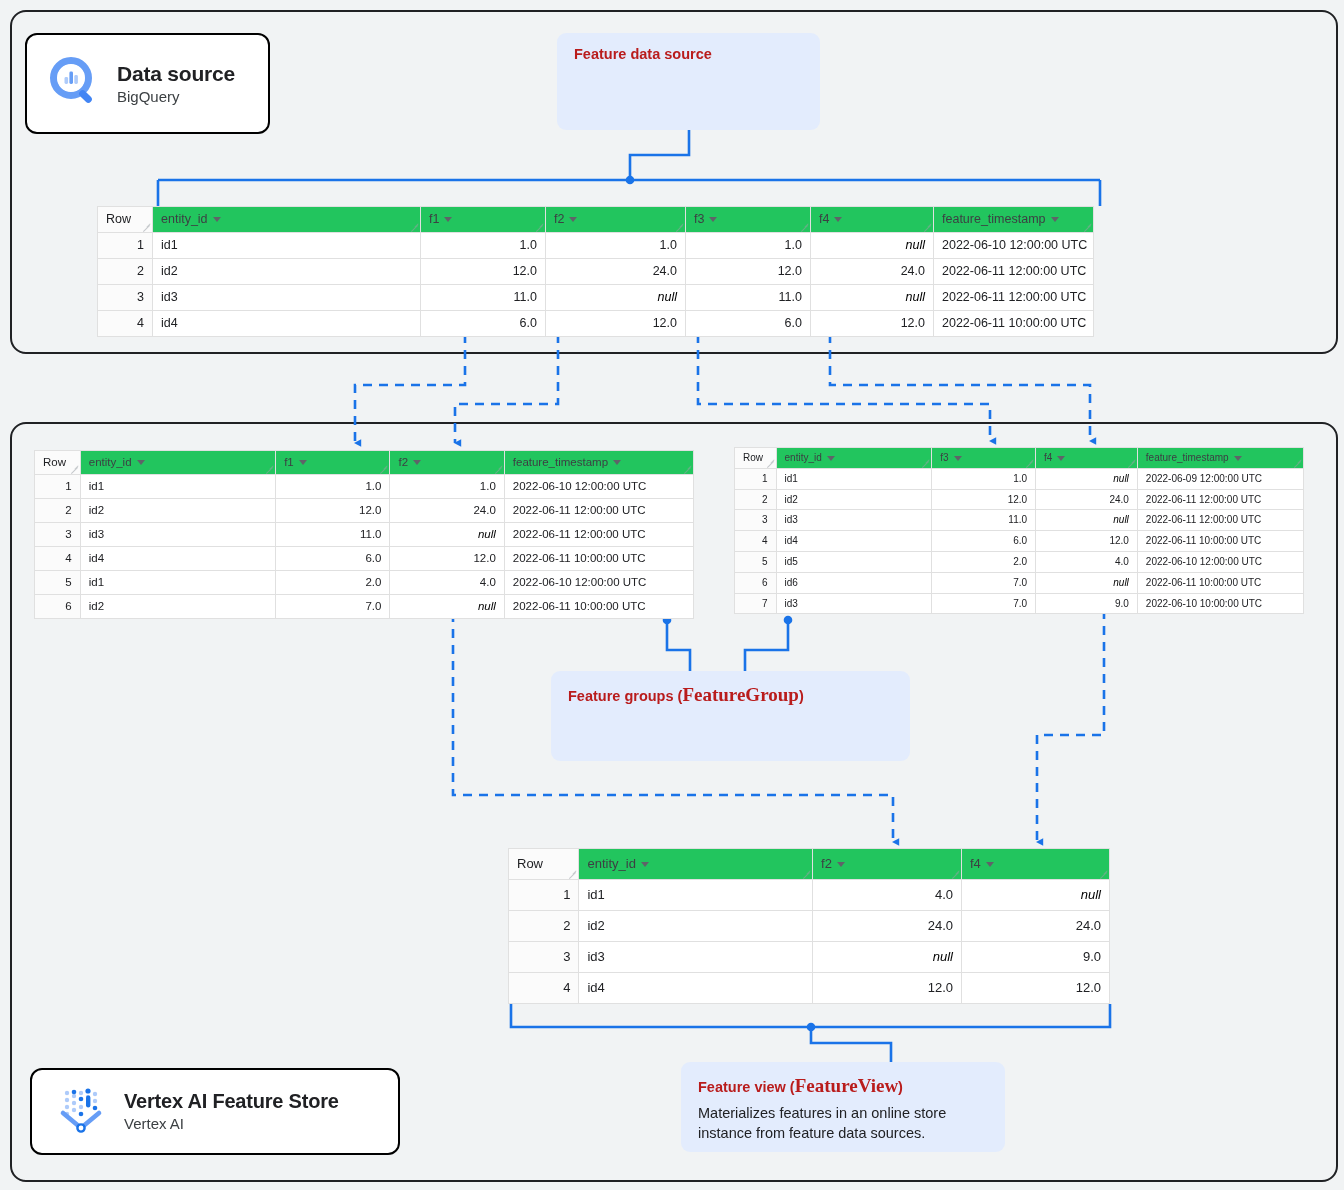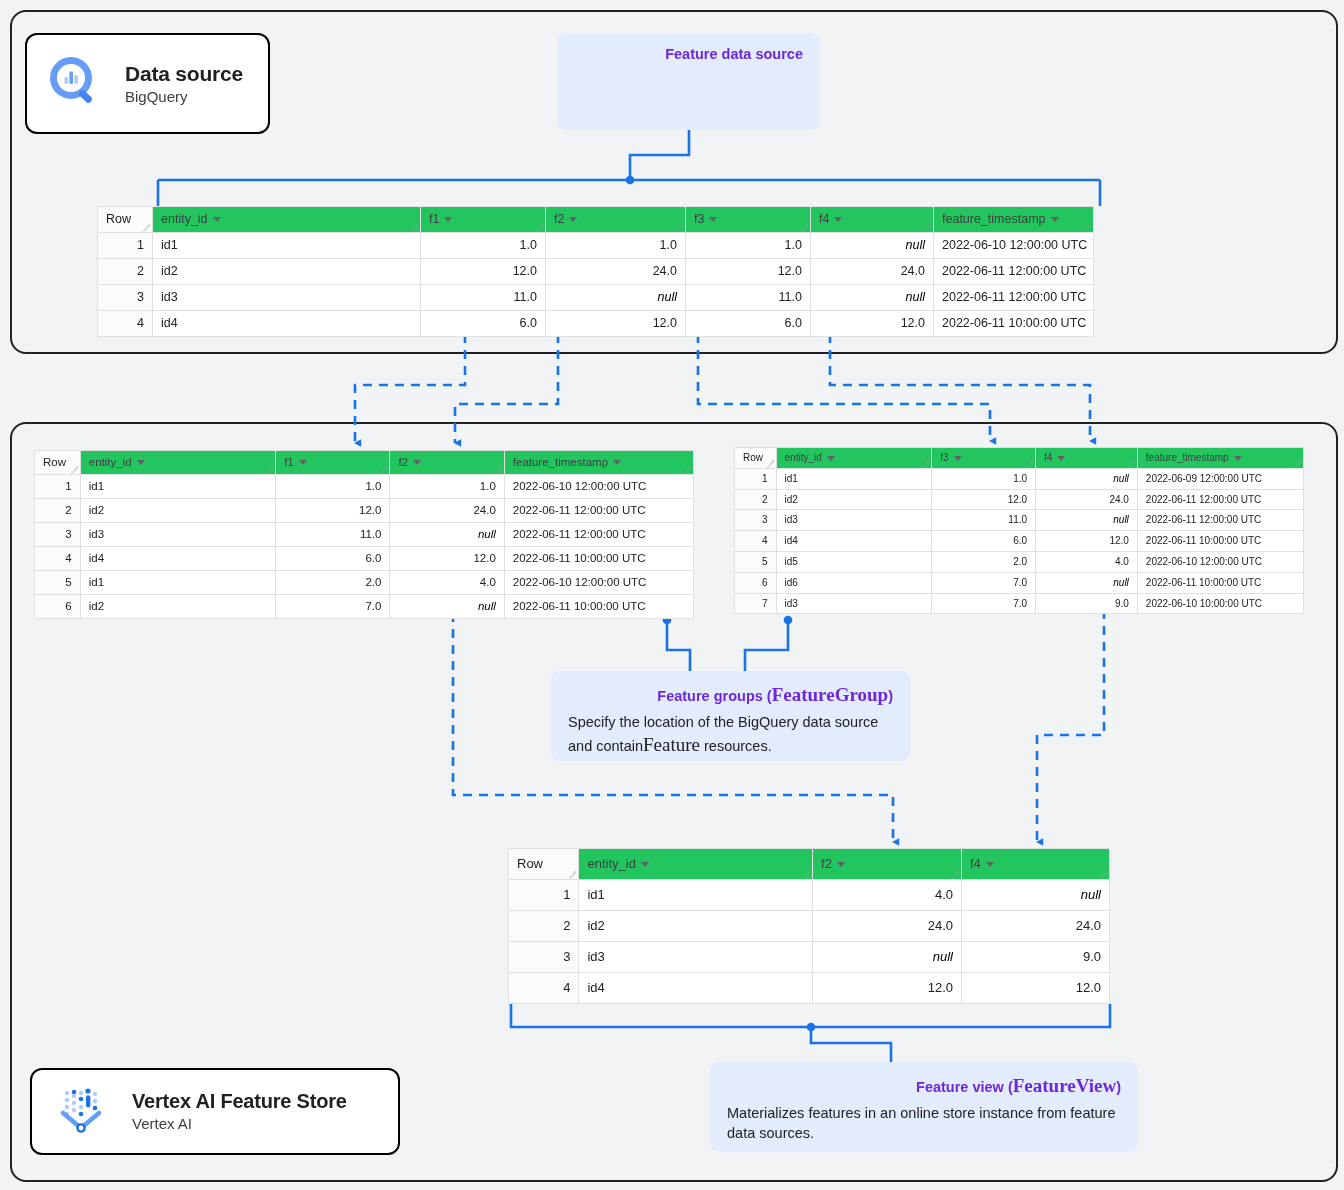--- a/index.html
+++ b/index.html
@@ -10,38 +10,38 @@
   }
   .panel{
     position:absolute;background:#f1f3f4;border:2px solid #202124;border-radius:16px;
   }
   #panel-top{left:10px;top:10px;width:1324px;height:340px;}
   #panel-bottom{left:10px;top:422px;width:1324px;height:756px;}
 
   
   .product-card{
     position:absolute;background:#ffffff;border:2.5px solid #000;border-radius:12px;
-    display:flex;align-items:center;gap:24px;padding:0 22px;box-sizing:border-box;
+    display:flex;align-items:center;gap:16px;padding:0 22px;box-sizing:border-box;
   }
   #card-datasource{left:25px;top:33px;width:245px;height:101px;}
   #card-vertex{left:30px;top:1068px;width:370px;height:87px;}
   .product-text{display:flex;flex-direction:column;line-height:1.15;}
   .product-title{font-weight:bold;font-size:21px;letter-spacing:-.2px;color:#202124;}
   #card-vertex .product-title{font-size:20px;}
   .product-sub{font-size:15px;color:#3c4043;margin-top:2px;}
 
   
   .callout{
     position:absolute;background:#e3ecfd;border-radius:9px;padding:13px 17px 15px 17px;
     box-sizing:border-box;
   }
   #callout-fds{left:557px;top:33px;width:263px;height:97px;}
   #callout-fg{left:551px;top:671px;width:359px;height:90px;}
-  #callout-fv{left:710px;top:1062px;width:428px;height:90px;}
-  .callout-title{font-weight:bold;font-size:14.5px;color:#6d28d9;margin-bottom:6px;text-align:right;}
+  #callout-fv{left:681px;top:1062px;width:324px;height:90px;}
+  .callout-title{font-weight:bold;font-size:14.5px;color:#b91c1c;margin-bottom:6px;}
   .callout-body{font-size:14.5px;color:#202124;line-height:1.38;}
   code{font-family:Liberation Serif, serif;font-size:19px;}
 
   
   .bqtable{position:absolute;background:#fff;border-collapse:collapse;
            font-size:11.5px;color:#202124;box-sizing:border-box;}
   .bqtable table{border-collapse:collapse;width:100%;table-layout:fixed;}
   .bqtable th{
     background:#22c55e;font-weight:normal;color:#3c4043;
     border:1px solid #e0e0e0;padding:0 8px;text-align:left;position:relative;
@@ -186,21 +186,20 @@
     <span class="product-sub">Vertex AI</span>
   </span>
 </div>
 
 <div class="callout" id="callout-fds">
   <div class="callout-title">Feature data source</div>
 </div>
 
 <div class="callout" id="callout-fg">
   <div class="callout-title"><span>Feature groups (</span><code>FeatureGroup</code><span>)</span></div>
-  <div class="callout-body"><span>Specify the location of the BigQuery data source and contain</span><code>Feature</code><span> resources.</span></div>
 </div>
 
 <div class="callout" id="callout-fv">
   <div class="callout-title"><span>Feature view (</span><code>FeatureView</code><span>)</span></div>
   <div class="callout-body">Materializes features in an online store instance from feature data sources.</div>
 </div>
 
 <div class="bqtable" id="tbl-source">
     <table>
       <colgroup>

